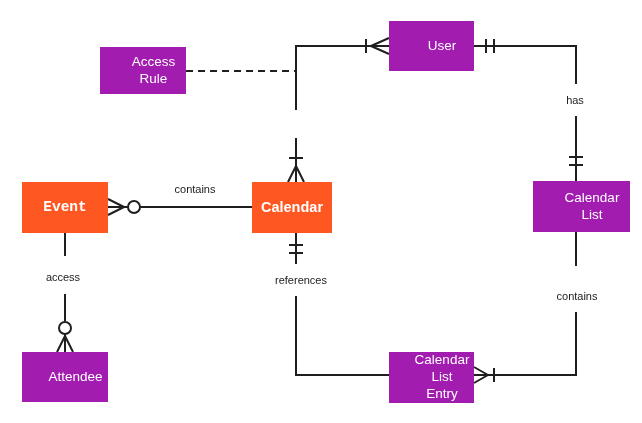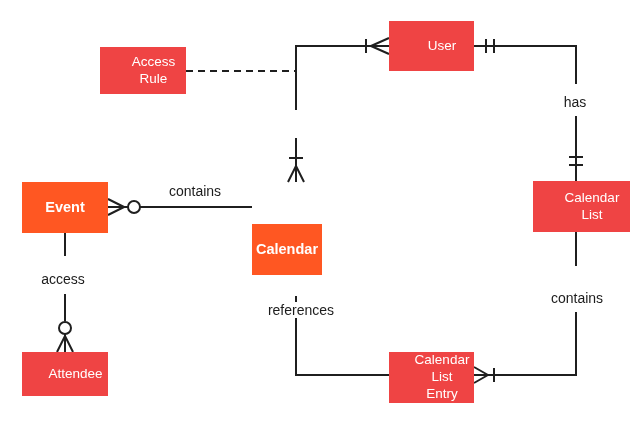--- a/index.html
+++ b/index.html
@@ -26,47 +26,47 @@
     align-items: center;
     justify-content: center;
     text-align: center;
     color: #ffffff;
     font-size: 13.5px;
     line-height: 1.25;
     box-sizing: border-box;
     padding: 2px 6px;
   }
   .entity.orange { background: #FF5722; font-weight: bold; font-size: 14.5px; }
-  .entity.green  { background: #ef4444; padding-left: 27px; }
+  .entity.green  { background: #a21caf; padding-left: 27px; }
 
   .rel-label {
     position: absolute;
     transform: translateX(-50%);
-    font-size: 14px;
+    font-size: 11px;
     color: #1c1c1c;
     background: #ffffff;
     padding: 0 3px;
     white-space: nowrap;
   }
 
   
-  #entity-event              { left: 22px;  top: 182px; width: 86px; height: 51px; }
-  #entity-calendar           { left: 252px; top: 182px; width: 70px; height: 51px; margin-top: 42px; }
+  #entity-event              { left: 22px;  top: 182px; width: 86px; height: 51px; font-family: Liberation Mono, monospace; }
+  #entity-calendar           { left: 252px; top: 182px; width: 80px; height: 51px; }
   #entity-access-rule        { left: 100px; top: 47px;  width: 86px; height: 47px; justify-content: flex-end; }
   #entity-user               { left: 389px; top: 21px;  width: 85px; height: 50px; }
   #entity-calendar-list      { left: 533px; top: 181px; width: 97px; height: 51px; }
   #entity-calendar-list-entry{ left: 389px; top: 352px; width: 85px; height: 51px; }
-  #entity-attendee           { left: 22px;  top: 352px; width: 86px; height: 44px; }
+  #entity-attendee           { left: 22px;  top: 352px; width: 86px; height: 50px; }
 
   
   #label-contains-event   { left: 195px; top: 183px; }
   #label-has-access-to    { left: 299px; top: 117px; }
   #label-has              { left: 575px; top: 94px;  }
   #label-contains-list    { left: 577px; top: 290px; }
-  #label-references       { left: 301px; top: 274px; margin-top: 28px; }
+  #label-references       { left: 301px; top: 274px; }
   #label-invites          { left: 63px;  top: 271px; }
 
   .edge { stroke: #1f1f1f; stroke-width: 2; fill: none; }
   .edge.dashed { stroke-dasharray: 7 5; }
   .zero-circle { fill: #ffffff; stroke: #1f1f1f; stroke-width: 2; }
 </style>
 </head>
 <body>
 
 <div id="canvas">

